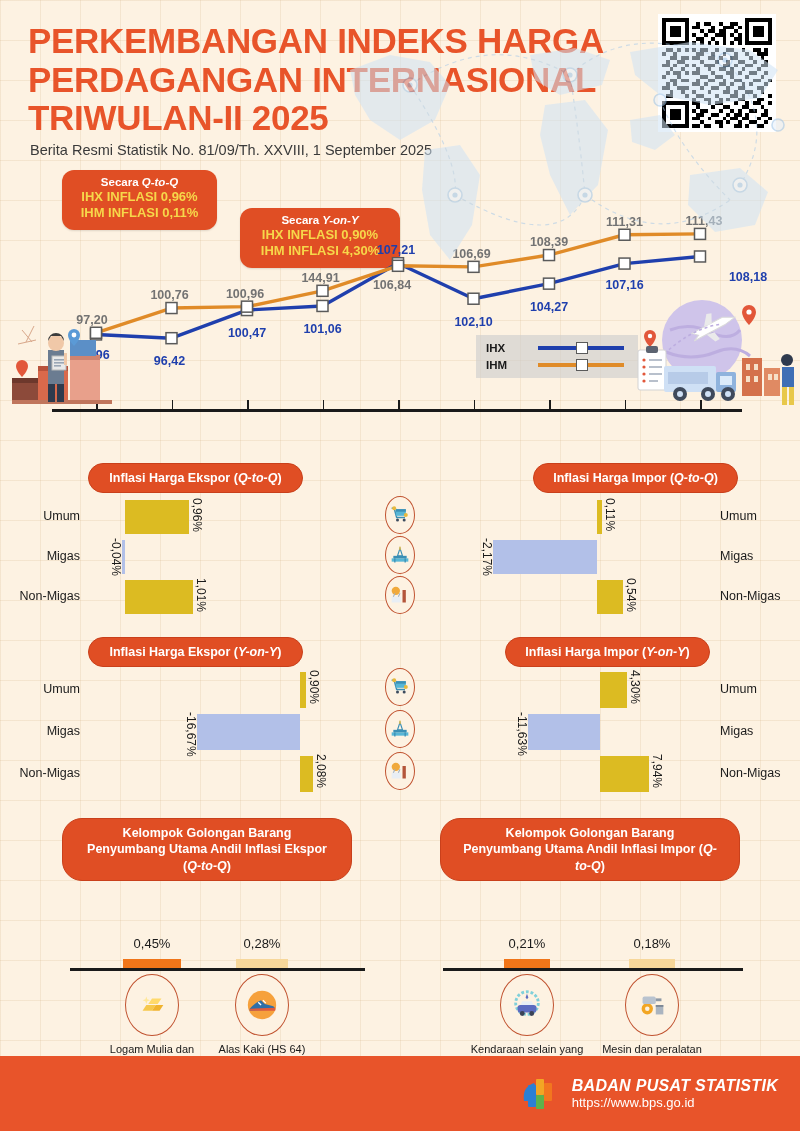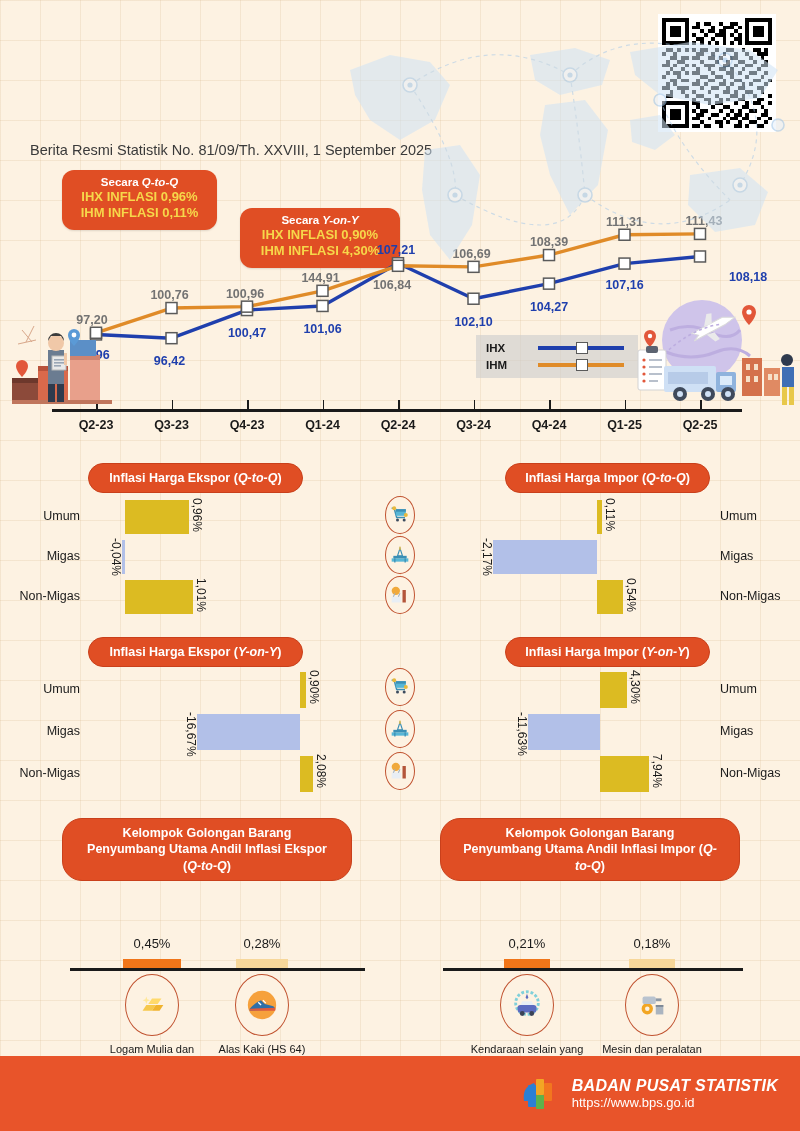--- a/index.html
+++ b/index.html
@@ -191,20 +191,25 @@
     <g fill="#9cc3e8">
       <circle cx="80" cy="85" r="2.6"></circle>
         <circle cx="240" cy="75" r="2.6"></circle>
       <circle cx="125" cy="195" r="2.6"></circle>
         <circle cx="255" cy="195" r="2.6"></circle>
       <circle cx="395" cy="60" r="2.6"></circle>
         <circle cx="410" cy="185" r="2.6"></circle>
     </g>
   </svg>
 
+  <div class="title">
+    <div>PERKEMBANGAN INDEKS HARGA</div>
+    <div>PERDAGANGAN INTERNASIONAL</div>
+    <div>TRIWULAN-II 2025</div>
+  </div>
   <div class="subtitle">Berita Resmi Statistik No. 81/09/Th. XXVIII, 1 September 2025</div>
 
   <div class="qr">
     <svg viewBox="0 0 29 29" width="110" height="110" shape-rendering="crispEdges">
       <rect width="29" height="29" fill="#fff"></rect>
       <g fill="#000">
 
         <rect x="0" y="0" width="7" height="1"></rect>
           <rect x="0" y="6" width="7" height="1"></rect>
         <rect x="0" y="0" width="1" height="7"></rect>
@@ -586,44 +591,33 @@
       <div class="tick" style="left:96px"></div>
       <div class="tick" style="left:171.5px"></div>
       <div class="tick" style="left:247px"></div>
       <div class="tick" style="left:322.5px"></div>
       <div class="tick" style="left:398px"></div>
       <div class="tick" style="left:473.5px"></div>
       <div class="tick" style="left:549px"></div>
       <div class="tick" style="left:624.5px"></div>
       <div class="tick" style="left:700px"></div>
     </div>
-  <div class="xlabels" id="xlabels">
-      <div class="xlabel" style="left:56px">Q2-23</div>
-      <div class="xlabel" style="left:131.5px">Q3-23</div>
-      <div class="xlabel" style="left:207px">Q4-23</div>
-      <div class="xlabel" style="left:282.5px">Q1-24</div>
-      <div class="xlabel" style="left:358px">Q2-24</div>
-      <div class="xlabel" style="left:433.5px">Q3-24</div>
-      <div class="xlabel" style="left:509px">Q4-24</div>
-      <div class="xlabel" style="left:584.5px">Q1-25</div>
-      <div class="xlabel" style="left:660px">Q2-25</div>
-    </div>
 
   <div id="bar-sections">
       <div class="pill" style="left:88px; top:463px; width:215px;">Inflasi Harga Ekspor (<i>Q-to-Q</i>)</div>
       <div class="hbar pos" style="left:125px; top:500px; width:64.32px; height:34px;"></div>
       <div class="val-label" style="left:190.32px; top:498px;">0,96%</div>
       <div class="cat-label" style="left:0px; width:80px; top:509px; text-align:right;">Umum</div>
       <div class="hbar neg" style="left:122.32px; top:540px; width:2.68px; height:34px;"></div>
       <div class="val-label" style="left:109.32px; top:538px;">-0,04%</div>
       <div class="cat-label" style="left:0px; width:80px; top:549px; text-align:right;">Migas</div>
       <div class="hbar pos" style="left:125px; top:580px; width:67.67px; height:34px;"></div>
       <div class="val-label" style="left:193.67000000000002px; top:578px;">1,01%</div>
       <div class="cat-label" style="left:0px; width:80px; top:589px; text-align:right;">Non-Migas</div>
-      <div class="pill" style="left:505px; top:463px; width:205px;">Inflasi Harga Impor (<i>Q-to-Q</i>)</div>
+      <div class="pill" style="left:533px; top:463px; width:205px;">Inflasi Harga Impor (<i>Q-to-Q</i>)</div>
       <div class="hbar pos" style="left:597px; top:500px; width:5.28px; height:34px;"></div>
       <div class="val-label" style="left:603.28px; top:498px;">0,11%</div>
       <div class="cat-label" style="left:720px; width:78px; top:509px; text-align:left;">Umum</div>
       <div class="hbar neg" style="left:492.84000000000003px; top:540px; width:104.16px; height:34px;"></div>
       <div class="val-label" style="left:479.84000000000003px; top:538px;">-2,17%</div>
       <div class="cat-label" style="left:720px; width:78px; top:549px; text-align:left;">Migas</div>
       <div class="hbar pos" style="left:597px; top:580px; width:25.92px; height:34px;"></div>
       <div class="val-label" style="left:623.92px; top:578px;">0,54%</div>
       <div class="cat-label" style="left:720px; width:78px; top:589px; text-align:left;">Non-Migas</div>
       <div class="pill" style="left:88px; top:637px; width:215px;">Inflasi Harga Ekspor (<i>Y-on-Y</i>)</div>

